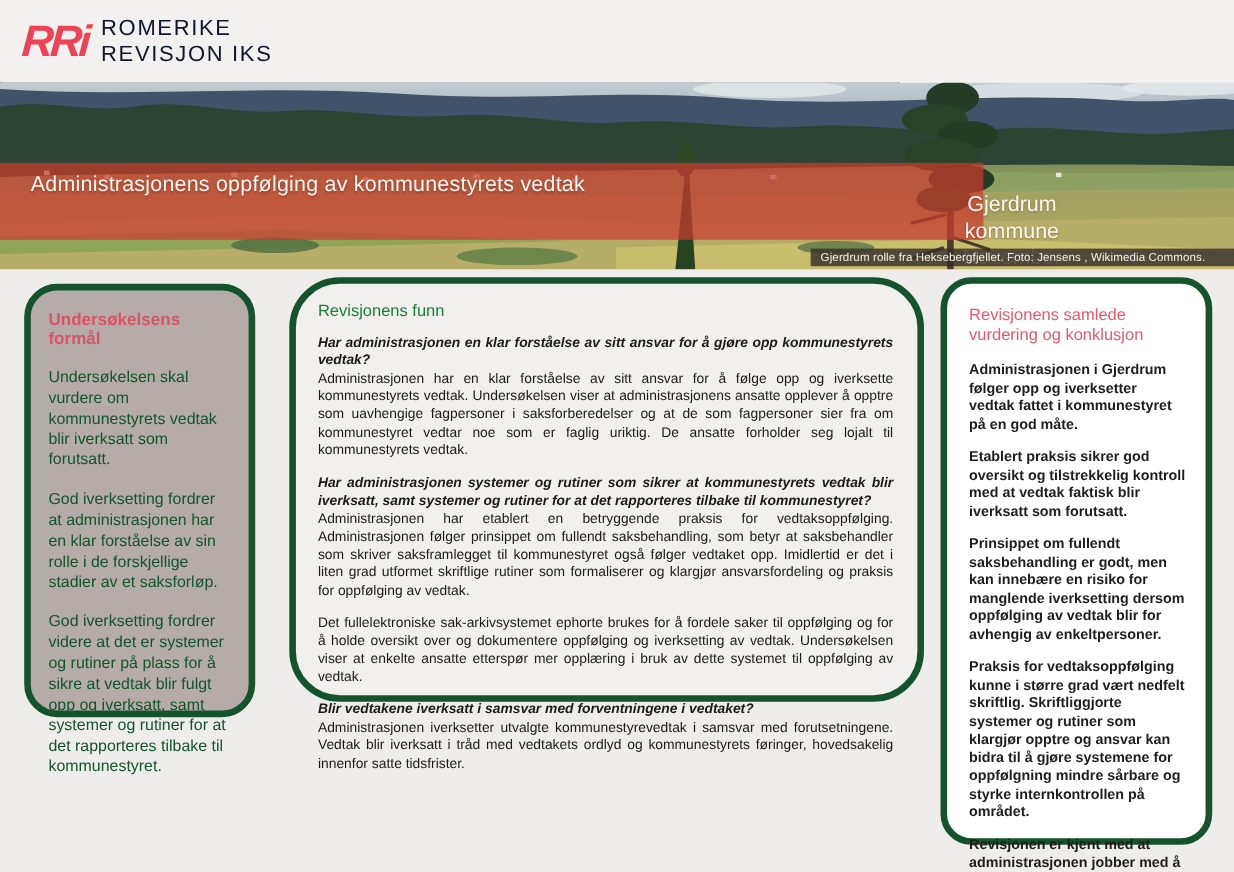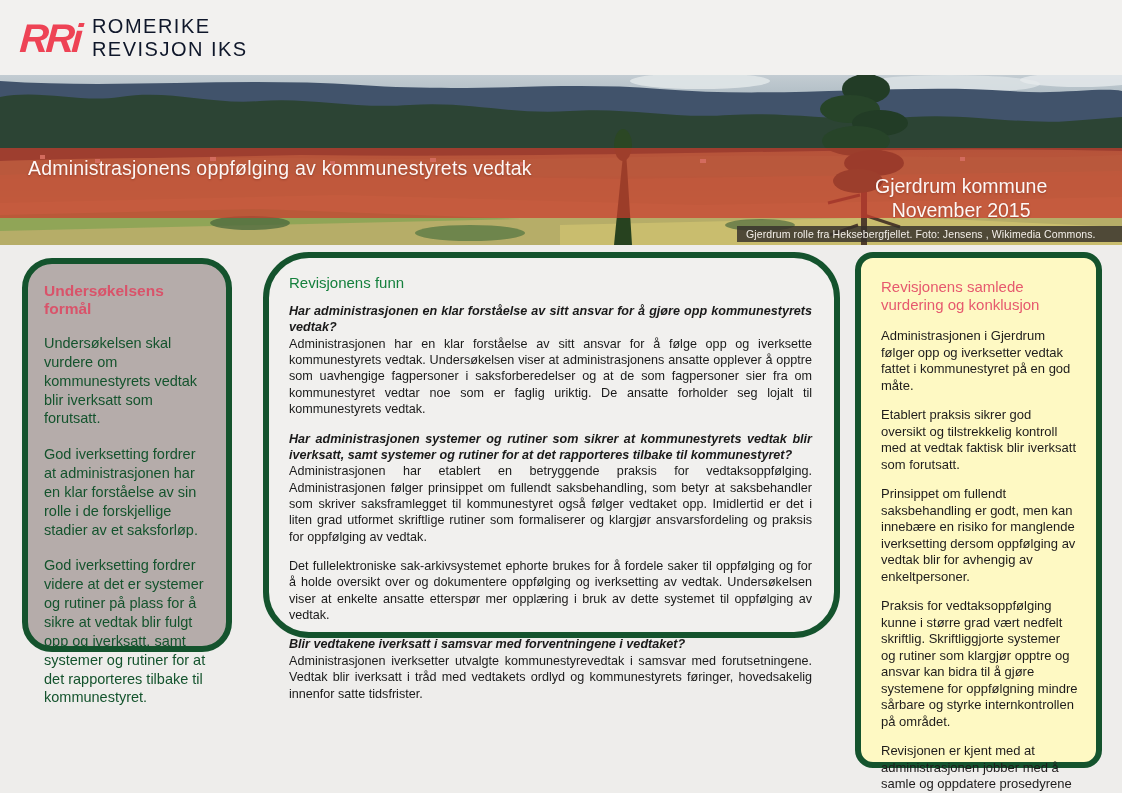--- a/index.html
+++ b/index.html
@@ -14,21 +14,21 @@
   .logo { position:absolute; left:20px; top:15px; display:flex; align-items:center; gap:12px; }
   .logo-mark {
     font-size:40px; font-weight:bold; letter-spacing:-3px; color:#ee4355;
     font-style:italic; line-height:1; transform:skewX(-4deg);
   }
   .logo-text { display:flex; flex-direction:column; color:#0f172a; font-size:20px; letter-spacing:1.5px; line-height:1.15; }
   
   .banner { position:absolute; left:0; top:75px; width:1122px; height:170px; overflow:hidden; }
   .banner svg.photo { position:absolute; left:0; top:0; width:100%; height:100%; display:block; }
   .red-band {
-    position:absolute; left:0; top:73px; width:1122px; height:70px;
+    position:absolute; left:0; top:73px; width:894px; height:70px;
     background:rgba(203,60,46,0.72);
   }
   .banner-title {
     position:absolute; left:28px; top:9px;
     color:#fdf7f5; font-size:19.5px; font-weight:normal; letter-spacing:.2px;
     text-shadow:0 1px 2px rgba(90,20,15,.35);
   }
   .muni-block {
     position:absolute; left:875px; top:27px; color:#fdf7f5; font-size:19.5px; line-height:1.22;
     text-shadow:0 1px 2px rgba(90,20,15,.35);
@@ -54,24 +54,24 @@
   .findings-box h2 { color:#15803d; font-size:15px; font-weight:normal; margin-bottom:12px; }
   .finding .q {
     color:#1a1a1a; font-size:12.6px; font-weight:bold; font-style:italic;
     line-height:1.3; text-align:justify;
   }
   .finding .a {
     color:#1a1a1a; font-size:12.6px; line-height:1.3; text-align:justify; margin-bottom:13px;
   }
   .conclusion-box {
     left:855px; top:252px; width:247px; height:516px;
-    background:#fef9c3; border-radius:18px; padding:20px 18px 14px 20px;
+    background:#ffffff; border-radius:28px; padding:20px 18px 14px 20px;
   }
   .conclusion-box h2 { color:#e6596e; font-size:15px; font-weight:normal; line-height:1.2; margin-bottom:14px; }
-  .conclusion-box p { color:#1e1c1c; font-size:13px; line-height:1.27; margin-bottom:13px; }
+  .conclusion-box p { color:#1e1c1c; font-size:13px; line-height:1.27; margin-bottom:13px;font-weight:bold; }
   .recommendations-box {
     left:22px; top:658px; width:818px; height:117px;
     background:linear-gradient(#868384, #a9a6a7);
     border:2px solid #5c5a5a; border-radius:24px; padding:12px 20px 10px 16px;
   }
   .recommendations-box h2 { color:#ac4f5e; font-size:15px; font-weight:normal; margin-bottom:6px; }
   .recommendations-box .rec-item { color:#121212; font-size:14px; line-height:1.3; margin-bottom:21px; }
 </style>
 </head>
 <body>

